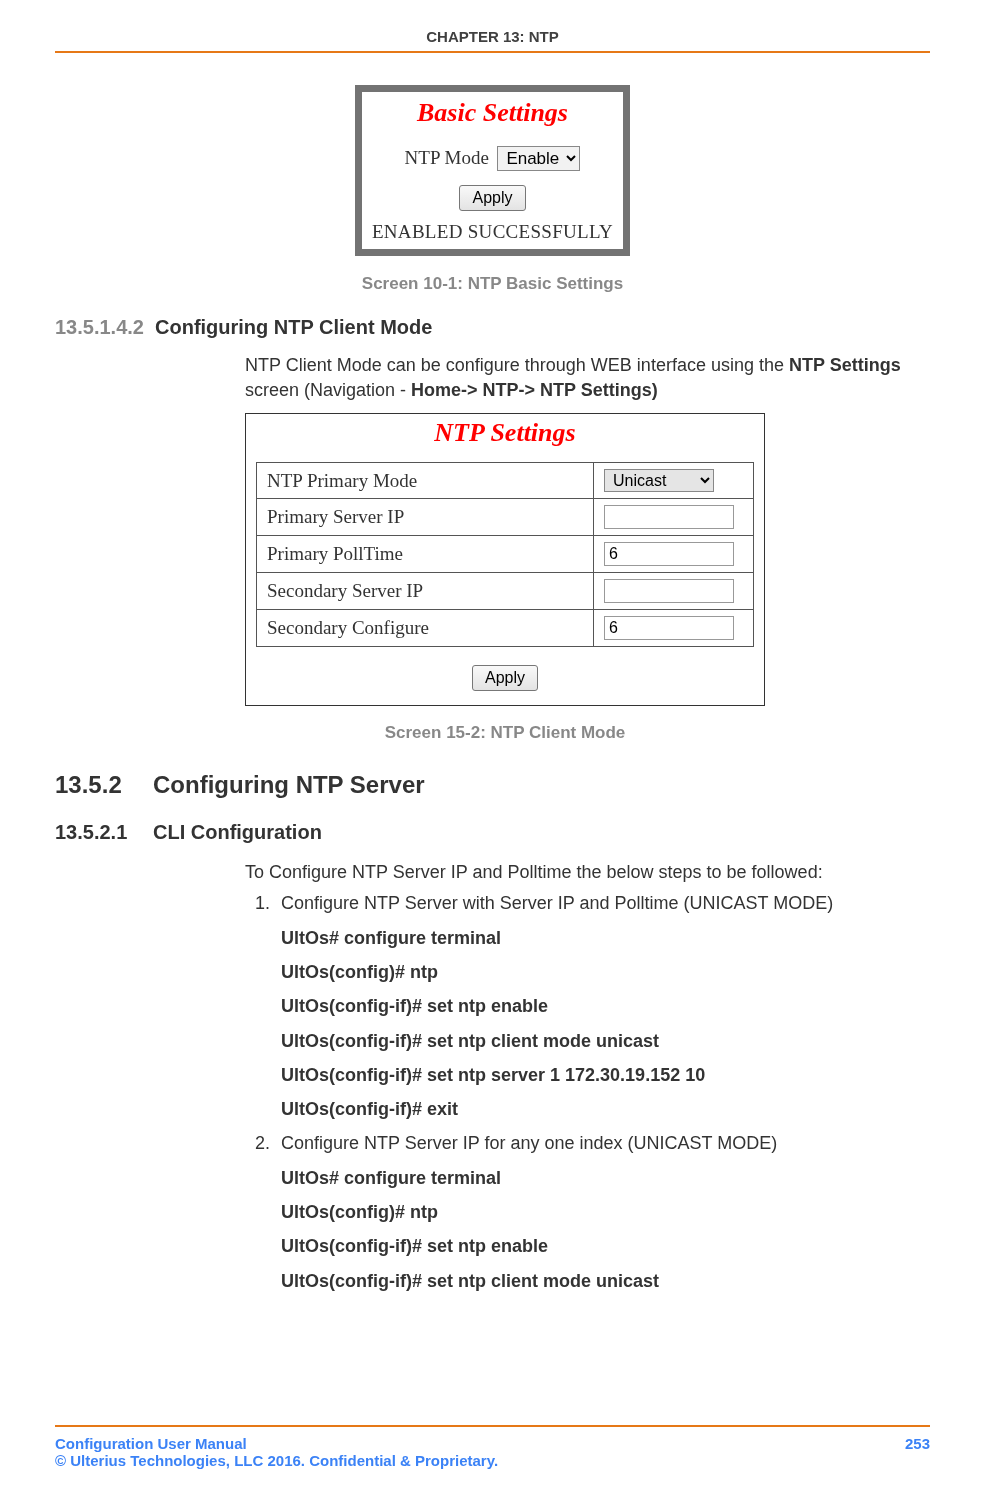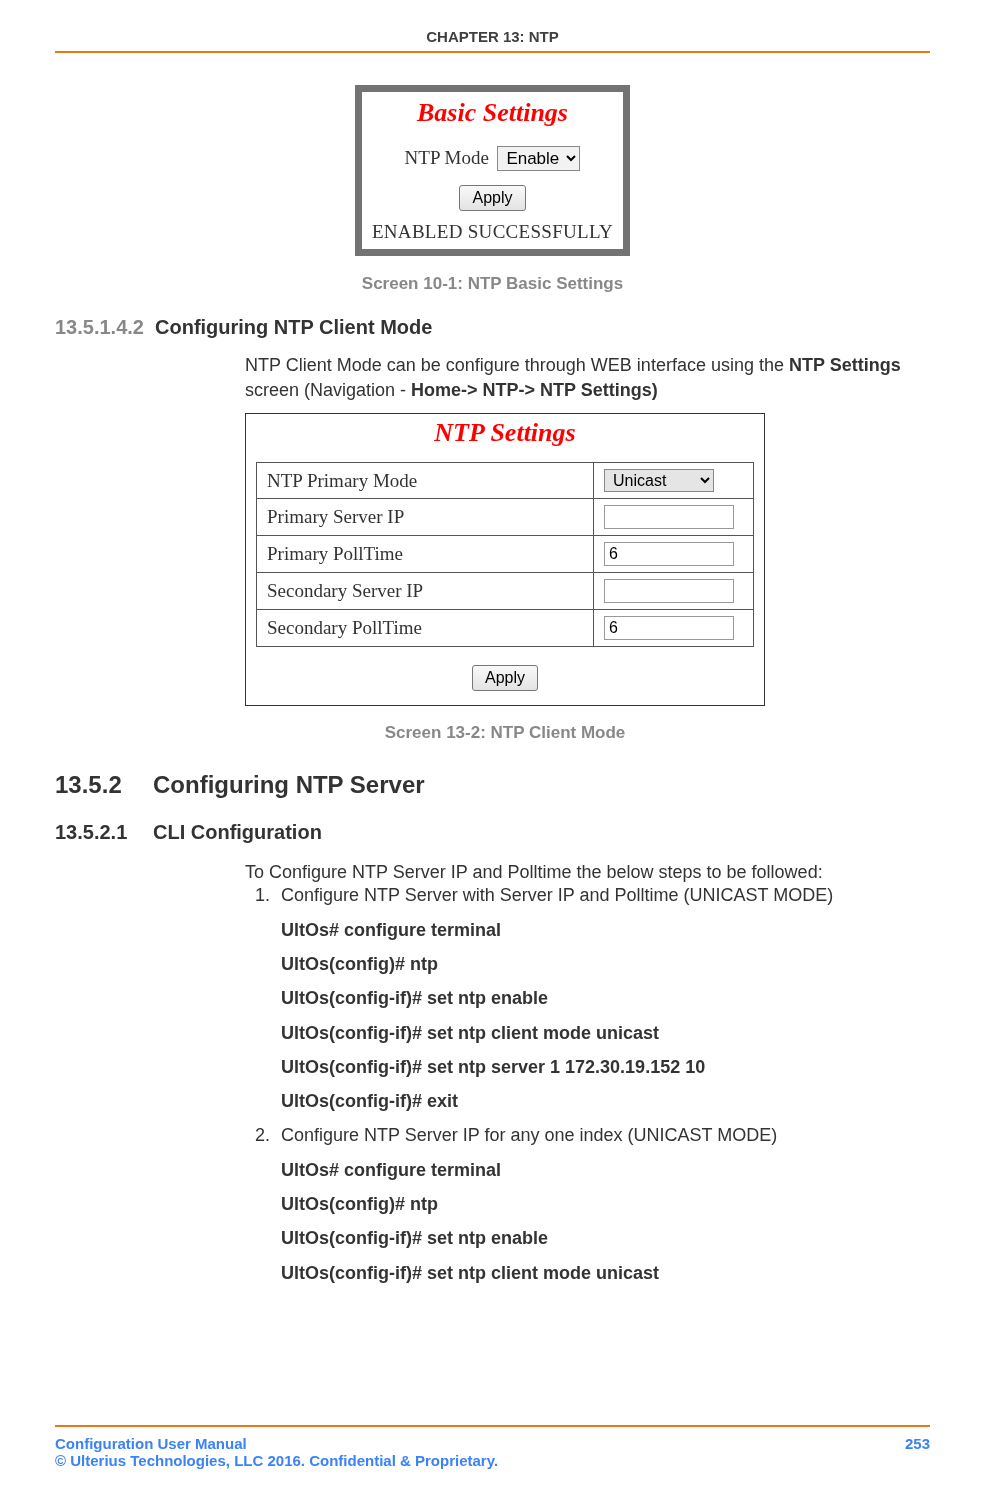--- a/index.html
+++ b/index.html
@@ -72,21 +72,21 @@
   .fig2-btnrow { text-align: center; }
 
   .caption2-wrap { margin-left: 190px; width: 520px; text-align: center; margin-bottom: 28px;}
   .caption2 { color: #888; font-weight: bold; font-size: 17px; }
 
   .h2-row { font-size: 24px; font-weight: bold; color: #333; margin-bottom: 22px; }
   .h2-row .num { display:inline-block; width: 98px; }
   .h3-row { font-size: 20px; font-weight: bold; color: #333; margin-bottom: 18px; }
   .h3-row .num { display:inline-block; width: 98px; }
 
-  .intro-line { margin-left: 190px; }
+  .intro-line { margin-left: 190px; margin-bottom: 8px; }
   ol.steps { margin-left: 190px; list-style-position: outside; padding-left: 30px; }
   ol.steps > li { margin-bottom: 6px; padding-left: 6px; line-height: 1.35; }
   .cmd { font-weight: bold; margin-top: 10px; margin-bottom: 10px; display:block; }
 
   .footer { position: absolute; left: 55px; right: 55px; bottom: 26px; }
   .hr-orange-footer { border: none; border-top: 2px solid #e67817; margin-bottom: 8px;}
   .footer-row { display:flex; justify-content: space-between; color:#3b82f6; font-size:15px; font-weight:bold; }
 </style>
 </head>
 <body>
@@ -132,32 +132,32 @@
       </tr>
       <tr>
         <td>Primary PollTime</td>
         <td class="val"><input class="fig2-input" value="6" style=""></td>
       </tr>
       <tr>
         <td>Secondary Server IP</td>
         <td class="val"><input class="fig2-input" value="" style=""></td>
       </tr>
       <tr>
-        <td>Secondary PollTime</td>
+        <td>Secondary Configure</td>
         <td class="val"><input class="fig2-input" value="6" style=""></td>
       </tr>
     </tbody>
       </table>
     <div class="fig2-btnrow">
       <button class="fig1-btn">Apply</button>
     </div>
   </div>
 </div>
 <div class="caption2-wrap">
-  <span class="caption2">Screen 13-2: NTP Client Mode</span>
+  <span class="caption2">Screen 15-2: NTP Client Mode</span>
 </div>
 
 <div class="h2-row">
   <span class="num">13.5.2</span><span>Configuring NTP Server</span>
 </div>
 
 <div class="h3-row">
   <span class="num">13.5.2.1</span><span>CLI Configuration</span>
 </div>
 

